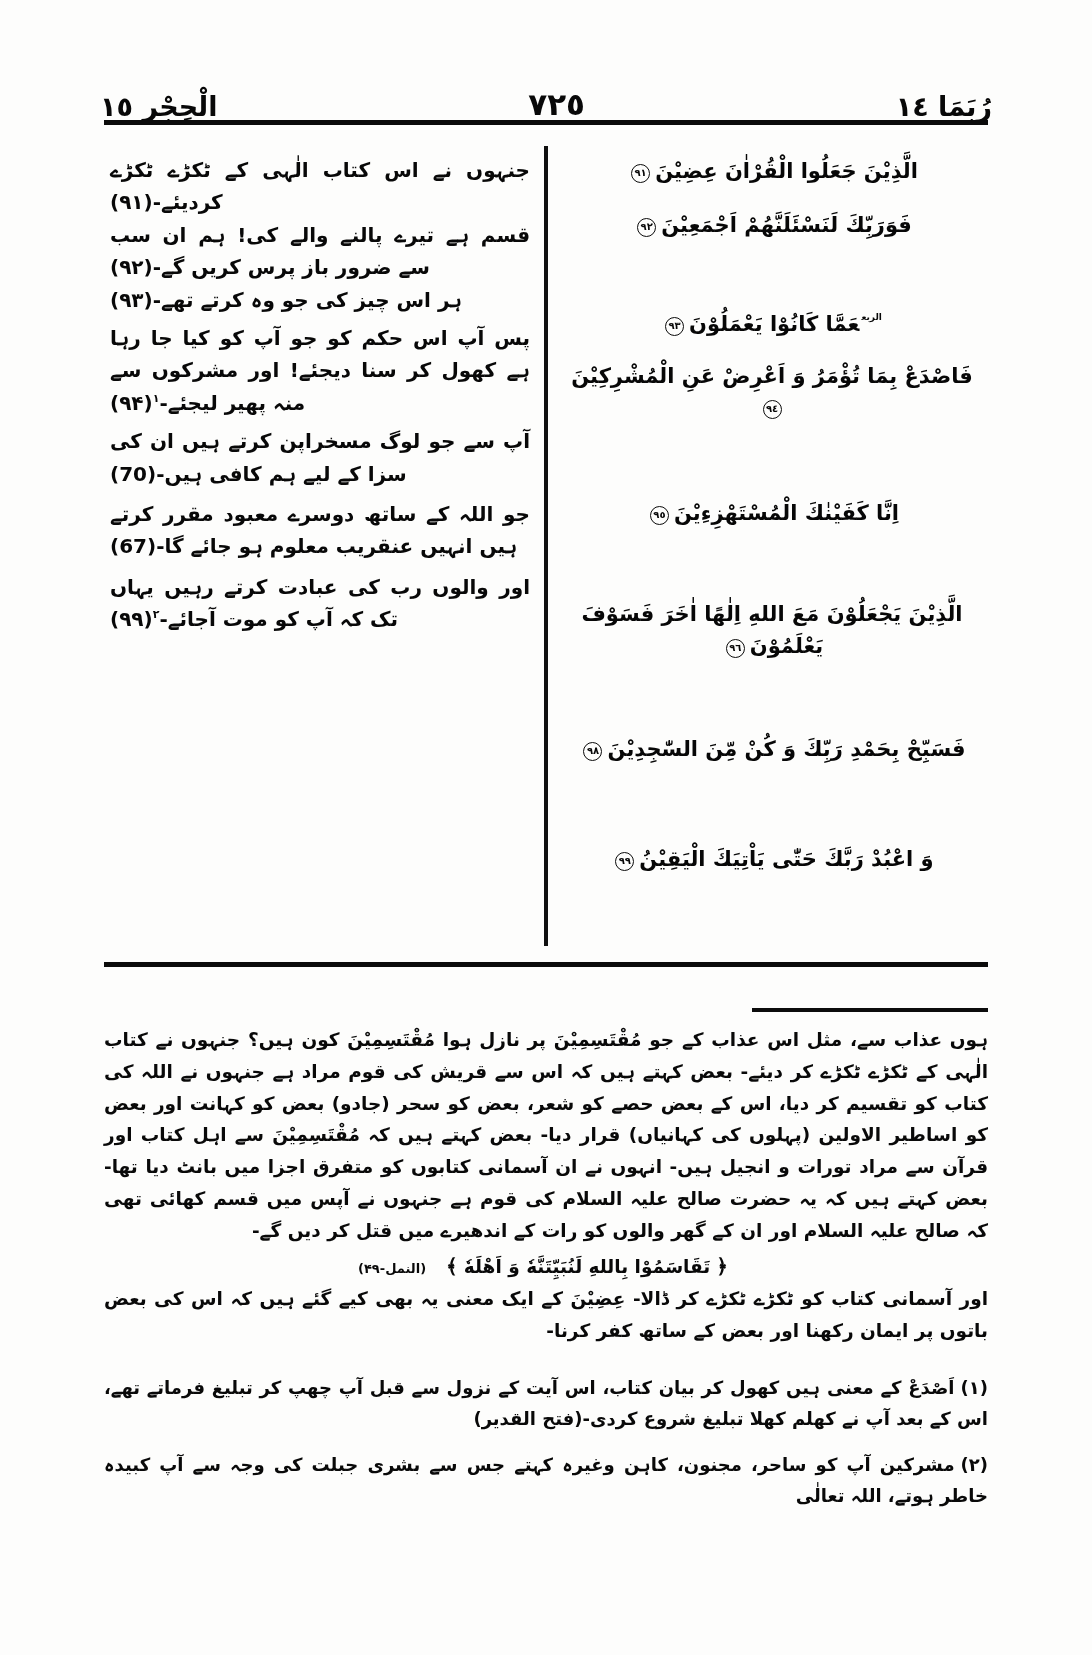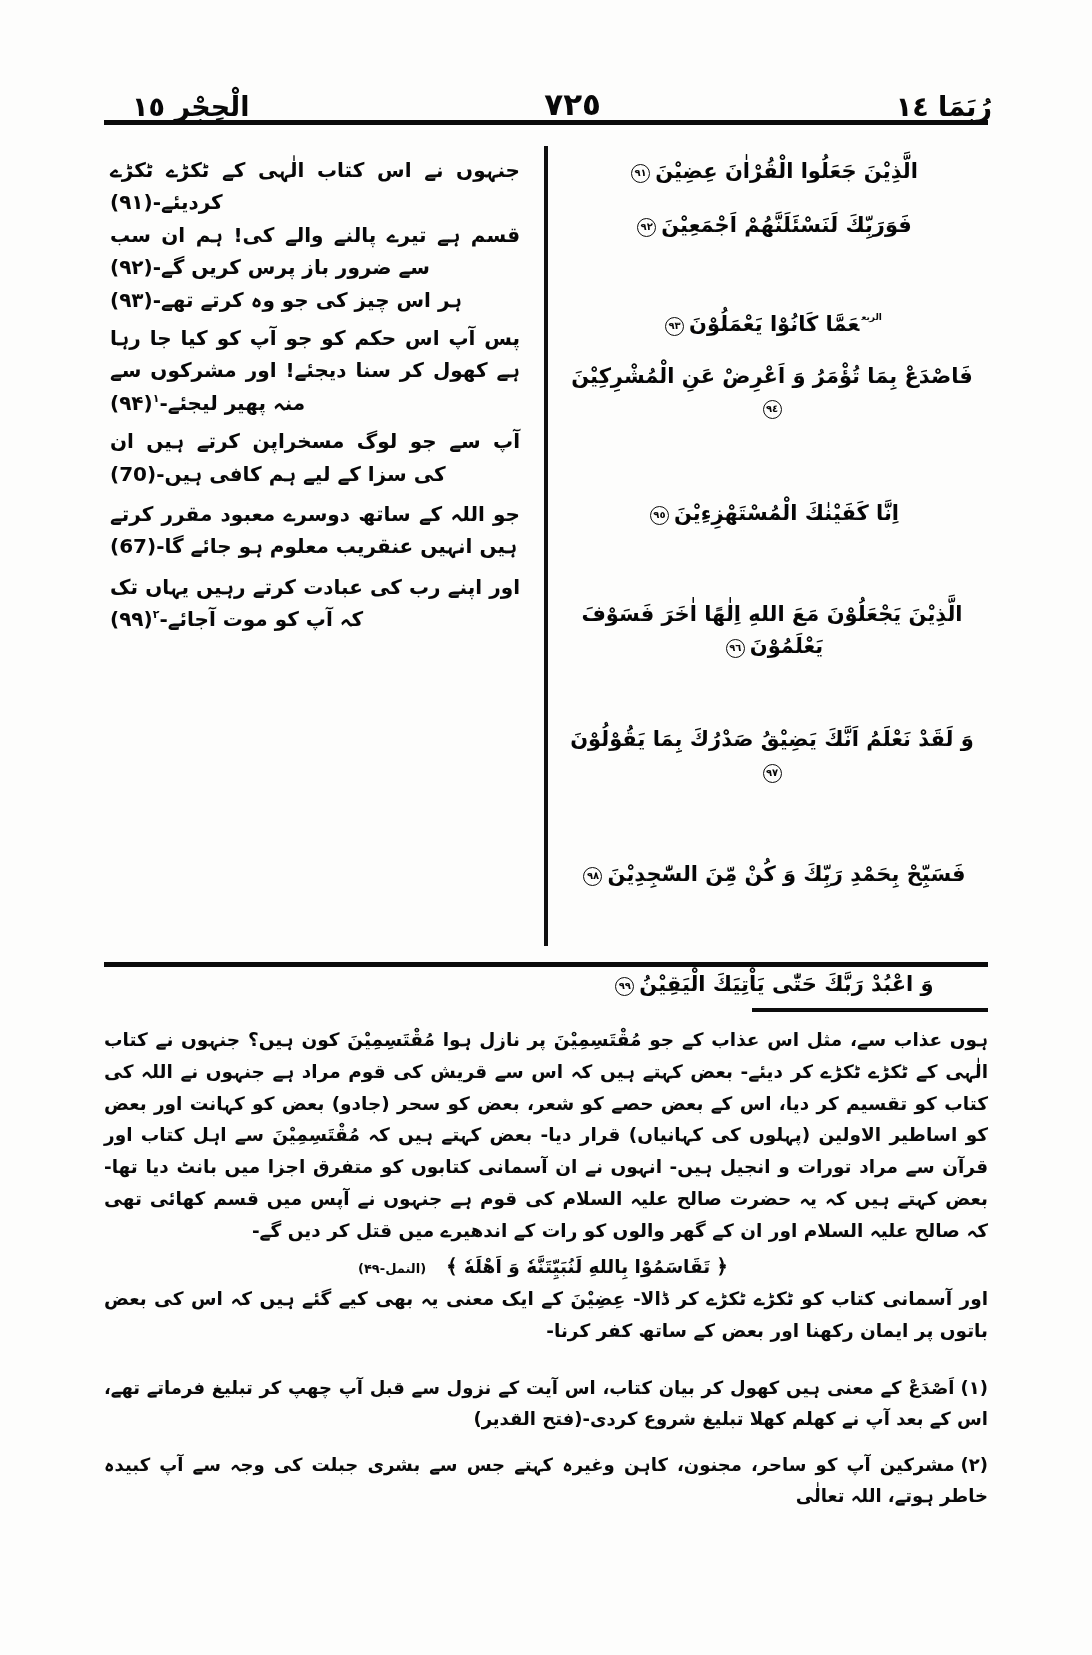--- a/index.html
+++ b/index.html
@@ -21,40 +21,40 @@
     direction:rtl;
   }
   .hdr-item{
     font-family:"DejaVu Sans","Liberation Sans",sans-serif;
     font-size:27px;font-weight:700;line-height:1;
     white-space:nowrap;color:#080808;
     letter-spacing:-0.5px;
   }
   .hdr-juz{transform:skewX(-4px);}
   .hdr-page{font-size:31px;font-weight:700;letter-spacing:1px;}
-  .hdr-surah{transform:skewX(-4px);margin-left:32px;}
+  .hdr-surah{transform:skewX(-4px);}
 
   .header-rule{
     position:absolute;top:120px;left:104px;width:884px;height:5px;
     background:#0b0b0b;
   }
 
   
   .verse-block{
     position:absolute;top:146px;left:100px;width:892px;height:810px;
   }
   .divider{
     position:absolute;top:0;left:50%;margin-left:-2px;
     width:4px;height:800px;background:#101010;
   }
   .col{
     position:absolute;top:0;height:800px;box-sizing:border-box;
   }
   .col-arabic{right:0;width:444px;padding:4px 10px 0 14px;}
-  .col-urdu{left:0;width:444px;padding:4px 24px 0 10px;}
+  .col-urdu{left:0;width:444px;padding:4px 14px 0 10px;}
 
   .ayah{
     direction:rtl;text-align:center;
     font-size:21px;line-height:1.5;
     font-weight:700;
     white-space:normal;
     color:#070707;
     font-family:"DejaVu Sans",sans-serif;
   }
   .ayah .num{
@@ -129,23 +129,20 @@
       </div>
       <div class="ayah" style="margin-top:20px;">
         <span>فَاصْدَعْ بِمَا تُؤْمَرُ وَ اَعْرِضْ عَنِ الْمُشْرِكِيْنَ</span><span class="num">٩٤</span>
       </div>
       <div class="ayah" style="margin-top:74px;">
         <span>اِنَّا كَفَيْنٰكَ الْمُسْتَهْزِءِيْنَ</span><span class="num">٩٥</span>
       </div>
       <div class="ayah" style="margin-top:70px;">
         <span>الَّذِيْنَ يَجْعَلُوْنَ مَعَ اللهِ اِلٰهًا اٰخَرَ فَسَوْفَ يَعْلَمُوْنَ</span><span class="num">٩٦</span>
       </div>
-      <div class="ayah" style="margin-top:62px;">
-        <span>وَ لَقَدْ نَعْلَمُ اَنَّكَ يَضِيْقُ صَدْرُكَ بِمَا يَقُوْلُوْنَ</span><span class="num">٩٧</span>
-      </div>
       <div class="ayah" style="margin-top:72px;">
         <span>فَسَبِّحْ بِحَمْدِ رَبِّكَ وَ كُنْ مِّنَ السّٰجِدِيْنَ</span><span class="num">٩٨</span>
       </div>
       <div class="ayah" style="margin-top:78px;">
         <span>وَ اعْبُدْ رَبَّكَ حَتّٰى يَاْتِيَكَ الْيَقِيْنُ</span><span class="num">٩٩</span>
       </div>
     </div>
 
     <div class="col col-urdu">
       <div class="tr-line" style="margin-top:4px;">
@@ -160,21 +157,21 @@
       <div class="tr-line" style="margin-top:6px;">
         <span>پس آپ اس حکم کو جو آپ کو کیا جا رہا ہے کھول کر سنا دیجئے! اور مشرکوں سے منہ پھیر لیجئے-</span><sup>۱</sup><span class="vn">(۹۴)</span>
       </div>
       <div class="tr-line" style="margin-top:6px;">
         <span>آپ سے جو لوگ مسخراپن کرتے ہیں ان کی سزا کے لیے ہم کافی ہیں-</span><span class="vn">(70)</span>
       </div>
       <div class="tr-line" style="margin-top:8px;">
         <span>جو اللہ کے ساتھ دوسرے معبود مقرر کرتے ہیں انہیں عنقریب معلوم ہو جائے گا-</span><span class="vn">(67)</span>
       </div>
       <div class="tr-line" style="margin-top:8px;">
-        <span>اور اپنے رب کی عبادت کرتے رہیں یہاں تک کہ آپ کو موت آجائے-</span><sup>۲</sup><span class="vn">(۹۹)</span>
+        <span>اور والوں رب کی عبادت کرتے رہیں یہاں تک کہ آپ کو موت آجائے-</span><sup>۲</sup><span class="vn">(۹۹)</span>
       </div>
     </div>
   </div>
 
   <div class="mid-rule"></div>
   <div class="short-rule"></div>
 
   <div class="commentary">
     <div>ہوں عذاب سے، مثل اس عذاب کے جو مُقْتَسِمِیْنَ پر نازل ہوا مُقْتَسِمِیْنَ کون ہیں؟ جنہوں نے کتاب الٰہی کے ٹکڑے ٹکڑے کر دیئے- بعض کہتے ہیں کہ اس سے قریش کی قوم مراد ہے جنہوں نے اللہ کی کتاب کو تقسیم کر دیا، اس کے بعض حصے کو شعر، بعض کو سحر (جادو) بعض کو کہانت اور بعض کو اساطیر الاولین (پہلوں کی کہانیاں) قرار دیا- بعض کہتے ہیں کہ مُقْتَسِمِیْنَ سے اہل کتاب اور قرآن سے مراد تورات و انجیل ہیں- انہوں نے ان آسمانی کتابوں کو متفرق اجزا میں بانٹ دیا تھا- بعض کہتے ہیں کہ یہ حضرت صالح علیہ السلام کی قوم ہے جنہوں نے آپس میں قسم کھائی تھی کہ صالح علیہ السلام اور ان کے گھر والوں کو رات کے اندھیرے میں قتل کر دیں گے-</div>
     <div class="quote-line">

